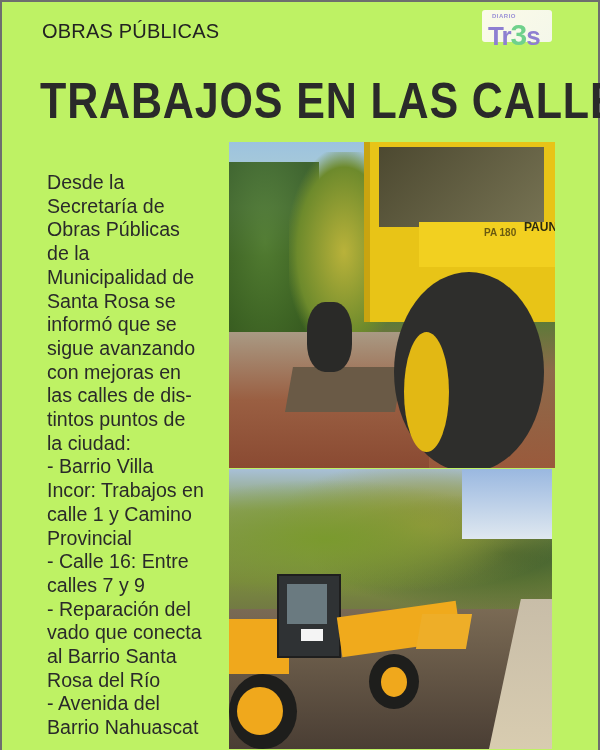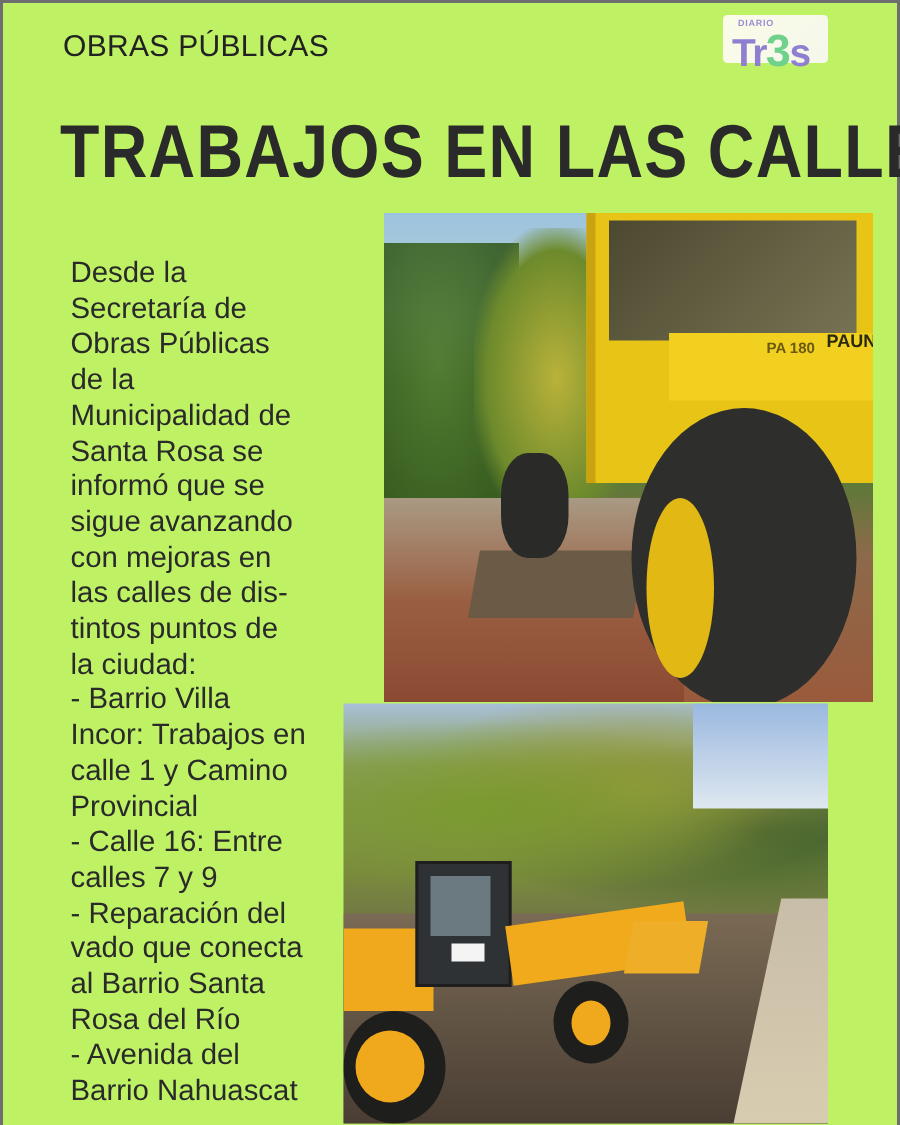--- a/index.html
+++ b/index.html
@@ -24,21 +24,21 @@
     transform: scaleX(0.86); transform-origin: left top; letter-spacing: 1px; white-space: nowrap;
     font-family: "Liberation Sans", sans-serif;
   }
   .body-text {
     position: absolute; left: 45px; top: 156px; width: 178px; font-size: 19.6px; line-height: 23.7px; color: #2a2a2a;
     white-space: pre-line;
     margin-top: 13px;
   }
   .photo { position: absolute; overflow: hidden; }
   .photo-top { left: 227px; top: 140px; width: 326px; height: 326px;
-    background: linear-gradient(180deg, #9cc3df 0%, #b7d1cf 20%, #6e8a4a 35%, #5c7a38 55%, #8d6a4a 70%, #9a5a3c 100%); margin-left: 27px; }
+    background: linear-gradient(180deg, #9cc3df 0%, #b7d1cf 20%, #6e8a4a 35%, #5c7a38 55%, #8d6a4a 70%, #9a5a3c 100%); }
   .photo-bottom { left: 227px; top: 467px; width: 323px; height: 280px;
     background: linear-gradient(180deg, #a8c0d8 0%, #8ca05c 15%, #7a8a3e 40%, #6a6a48 60%, #5a4e40 100%); }
   
   .tp-trees-left { position:absolute; left:0; top:20px; width:90px; height:200px; background: radial-gradient(ellipse at 40% 40%, #4e7a2e, #345a1e 70%); opacity:0.9; }
   .tp-trees-mid { position:absolute; left:60px; top:10px; width:110px; height:200px; background: radial-gradient(ellipse at 50% 50%, #b9b23a, #6d8a2c 60%, transparent 75%); }
   .tp-road { position:absolute; left:0; top:190px; width:200px; height:136px; background: linear-gradient(180deg,#a99a84,#9a5f42 50%,#8a4a32); }
   .tp-cab { position:absolute; left:135px; top:0; width:190px; height:180px; background:#e8c417; border-left:6px solid #c9a410; }
   .tp-window { position:absolute; left:150px; top:5px; width:165px; height:80px; background: linear-gradient(135deg,#3b3b33,#6a6a5a); opacity:0.9; }
   .tp-arm { position:absolute; left:190px; top:80px; width:136px; height:45px; background:#f2d020; }
   .tp-brand { position:absolute; left:295px; top:78px; font-size:12px; font-weight:bold; color:#2a2a10; }

